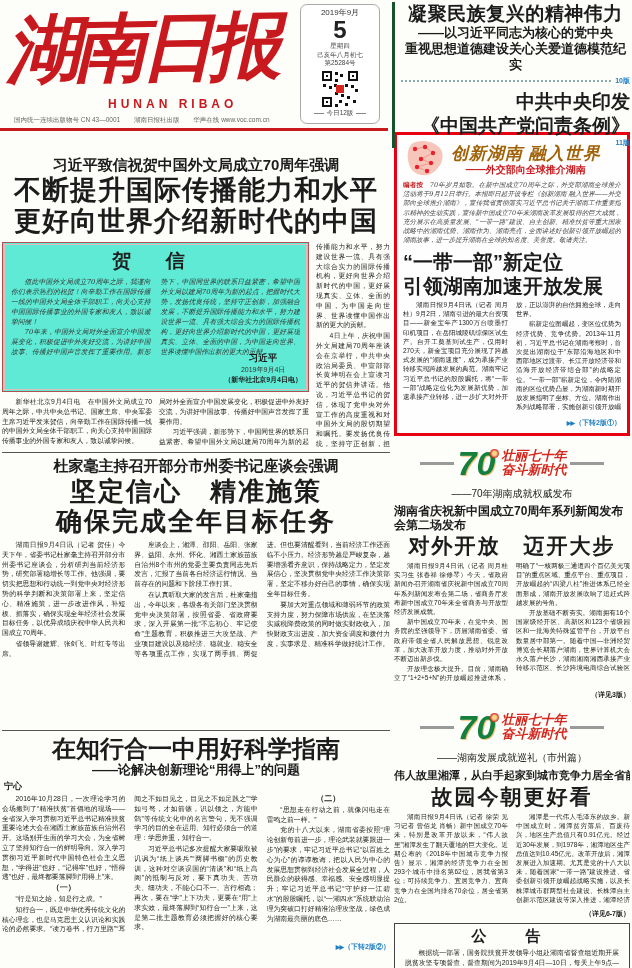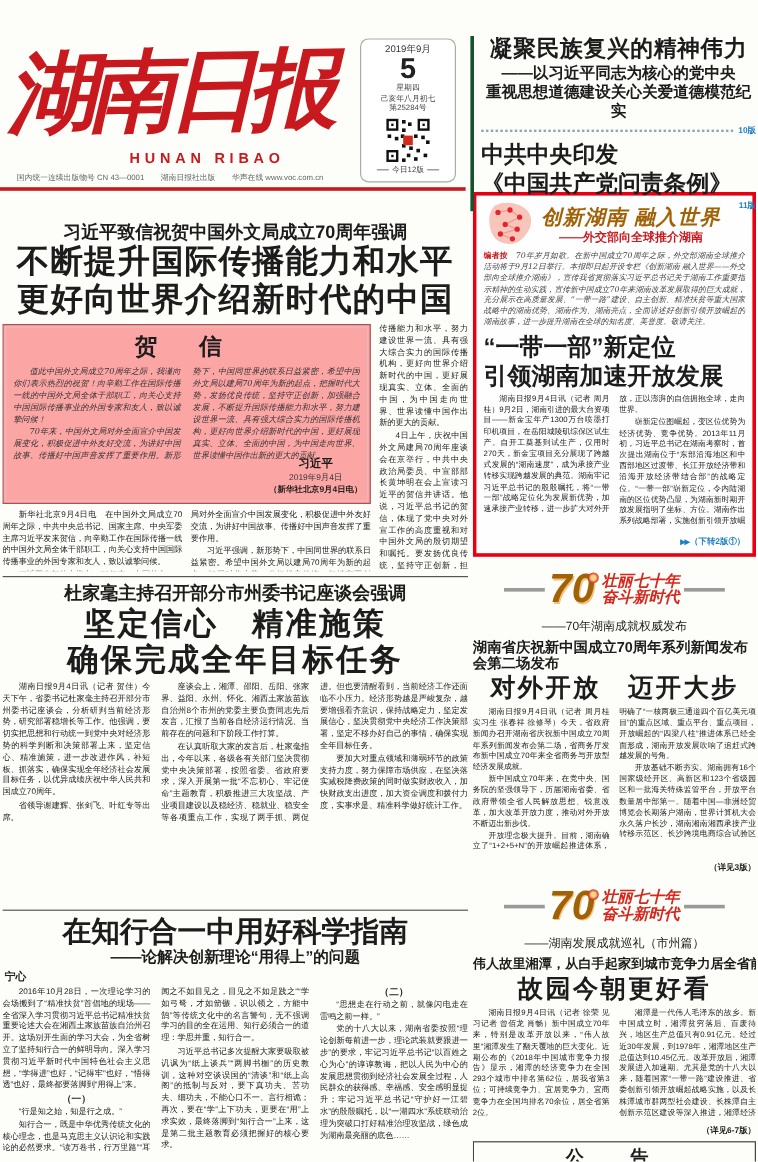--- a/index.html
+++ b/index.html
@@ -1,19 +1,19 @@
 <!DOCTYPE html>
 <html><head>
 <meta charset="utf-8">
 <style>
   html,body{margin:0;padding:0;width:632px;height:968px;overflow:hidden;background:#fdfdfa;
     font-family:"Liberation Sans",sans-serif;color:#1c1c1c;}
   *{box-sizing:border-box;}
   
-  .header{position:relative;height:132px;margin-top:28px;}
+  .header{position:relative;height:132px;}
   .masthead-title{position:absolute;left:6px;top:-2px;width:290px;height:104px;
     font-size:74px;font-weight:900;font-style:italic;letter-spacing:-7px;color:#c8191e;
     line-height:100px;white-space:nowrap;transform:rotate(-1deg);}
   .masthead-pinyin{position:absolute;left:108px;top:97px;color:#c8191e;font-weight:700;
     font-size:12px;letter-spacing:4px;}
   .pub-line{position:absolute;left:14px;top:116px;font-size:6.5px;color:#666;white-space:nowrap;}
   .pub-line span{margin-right:12px;}
   .red-rule{position:absolute;left:0;top:128px;width:388px;height:3px;background:#c8191e;}
   .date-box{position:absolute;left:300px;top:4px;width:80px;height:120px;border:1px solid #aaa;
     border-radius:7px;text-align:center;padding-top:2px;background:#fff;}
@@ -23,33 +23,33 @@
   .db-qr{margin:2px auto 1px;display:block;}
   .db-pages{font-size:6.5px;color:#444;display:flex;align-items:center;justify-content:center;gap:3px;}
   .db-pages i{flex:0 0 10px;border-top:1px solid #888;height:0;}
   
   .top-right{position:absolute;left:392px;top:2px;width:238px;border-left:3px solid #14532d;padding-left:6px;}
   .tr-h1{font-size:19px;font-weight:900;text-align:center;letter-spacing:0.5px;line-height:23px;}
   .tr-sub{font-size:13px;font-weight:700;text-align:center;line-height:16px;}
   .dotline{display:flex;align-items:center;margin:3px 0 4px;}
   .dotline i{flex:1;border-top:2px dotted #8aa;height:0;}
   .pageref{font-size:7px;color:#1d7ec2;margin-left:4px;font-weight:700;}
-  .tr-h2{font-size:19px;font-weight:900;text-align:left;line-height:24px;}
+  .tr-h2{font-size:19px;font-weight:900;text-align:right;line-height:24px;}
   .tr-pr2{text-align:right;font-size:7px;color:#1d7ec2;font-weight:700;}
   
   .main{display:flex;padding:0 2px;}
   .left-col{width:388px;overflow:hidden;}
   .right-col{width:236px;margin-left:4px;overflow:hidden;}
   
   .lead-kicker{font-size:15px;font-weight:700;text-align:center;margin-top:24px;}
   .lead-headline{font-size:27px;font-weight:900;text-align:center;line-height:31px;letter-spacing:1px;}
   .lead-grid{display:grid;grid-template-columns:150px 150px 1fr;grid-template-rows:150px auto;
     gap:5px 7px;height:206px;overflow:hidden;margin-top:5px;}
   .letter-box{grid-area:1/1/2/3;border:1px solid #b05050;outline:1px solid #e3bcbc;outline-offset:-3px;
-    padding:5px 8px;position:relative;overflow:hidden;background:#fca5a5;}
+    padding:5px 8px;position:relative;overflow:hidden;background:#5eead4;}
   .letter-title{font-family:"DejaVu Serif",serif;font-size:19px;font-weight:700;text-align:center;
     letter-spacing:14px;margin-bottom:3px;}
   .letter-cols{column-count:2;column-gap:10px;height:92px;overflow:hidden;}
   .letter-cols p{font-family:"DejaVu Serif",serif;font-style:italic;font-size:6.8px;line-height:10px;
     margin:0;text-align:justify;text-indent:2em;color:#333;}
   .letter-sign{position:absolute;right:6px;bottom:6px;text-align:center;}
   .ls-name{font-size:9.5px;font-weight:700;font-family:"DejaVu Serif",serif;}
   .ls-date{font-size:7px;color:#333;}
   .ls-src{font-size:7px;font-weight:700;}
   .body-txt p{font-size:6.8px;line-height:9.8px;margin:0 0 1px;text-align:justify;text-indent:2em;color:#222;}
@@ -78,21 +78,21 @@
   .promo-note{margin-top:2px;height:66px;overflow:hidden;}
   .promo-note p{font-family:"DejaVu Serif",serif;font-style:italic;font-size:6.5px;line-height:9.2px;
     margin:0;text-align:justify;color:#444;}
   .promo-note b{color:#c8191e;font-style:normal;}
   .promo-headline{font-size:20px;font-weight:900;text-align:left;line-height:24px;margin:3px 0 2px;}
   .promo-body{column-count:2;column-gap:8px;height:118px;overflow:hidden;}
   .promo-body p{font-size:6.5px;line-height:9.2px;}
   
   .banner{display:flex;align-items:center;justify-content:center;height:46px;margin-top:4px;gap:4px;}
   .banner .b-rule{flex:1;border-top:3px solid #9a9a9a;height:0;max-width:34px;}
-  .b70{font-size:34px;font-weight:900;font-style:italic;color:#a16207;line-height:36px;
+  .b70{font-size:34px;font-weight:900;font-style:italic;color:#15803d;line-height:36px;
     text-shadow:1px 1px 0 #f3c27c;position:relative;margin-right:2px;}
   .b70::after{content:"";position:absolute;right:-4px;top:4px;width:9px;height:9px;border-radius:50%;
     background:radial-gradient(#f7d488 30%,#d5281e 70%);}
   .b-text{font-size:13px;font-weight:900;font-style:italic;color:#d5281e;line-height:14px;white-space:nowrap;}
   .banner-sub{font-size:10px;font-weight:400;text-align:center;margin:1px 0 3px;}
   
   .sec-kicker{font-size:12px;font-weight:700;line-height:14px;margin-top:3px;}
   .sec-kicker2{font-size:11px;font-weight:700;text-align:center;margin-top:3px;white-space:nowrap;}
   .sec-headline{font-size:21px;font-weight:900;text-align:center;letter-spacing:2px;line-height:25px;margin:1px 0 3px;}
   .sec-body{column-count:2;column-gap:8px;overflow:hidden;}

